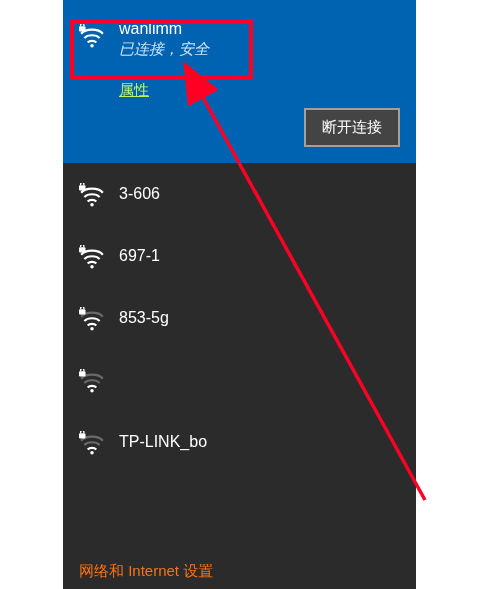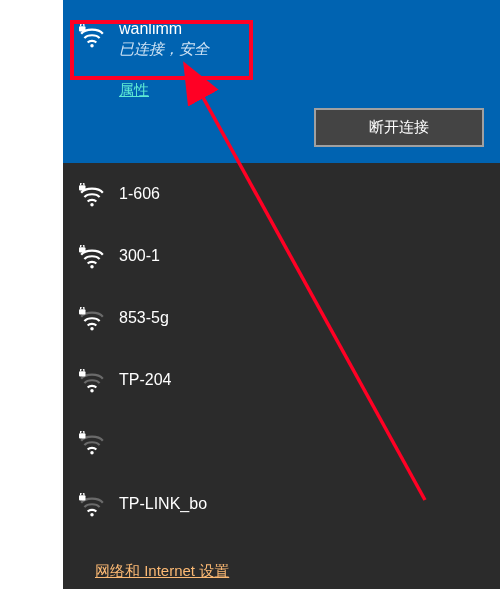--- a/index.html
+++ b/index.html
@@ -8,21 +8,21 @@
       background: #fff;
       width: 500px;
       height: 589px;
       position: relative;
       overflow: hidden;
     }
     .panel {
       position: absolute;
       left: 63px;
       top: 0;
-      width: 437px;
+      width: 353px;
       height: 589px;
       background: #2b2b2b;
       color: #fff;
     }
     .connected-item {
       background: #0063b1;
       padding: 20px 16px 16px 16px;
       position: relative;
     }
     .wifi-row {
@@ -55,46 +55,45 @@
       font-size: 15px;
       color: #d0e4f5;
       margin-top: 2px;
       font-style: italic;
     }
     .properties-link {
       display: inline-block;
       margin-left: 40px;
       margin-top: 22px;
       font-size: 15px;
-      color: #5eead4;
+      color: #bef264;
       text-decoration: underline;
       cursor: pointer;
     }
     .disconnect-row {
       display: flex;
       justify-content: flex-end;
       margin-top: 8px;
     }
     .disconnect-btn {
       border: 2px solid #a0a0a0;
       background: #444;
       color: #fff;
       font-size: 15px;
-      padding: 8px 53px;
+      padding: 8px 16px;
       cursor: pointer;
     }
     .settings-link {
-      color: #fdba74;
-      font-size: 15px;
-      padding: 8px 32px;
+      color: #f97316;
+      font-size: 15px;
+      padding: 8px 16px;
       cursor: pointer;
       position: absolute;
       bottom: 0;
       left: 0;
-      text-decoration: underline;
     }
     .highlight-box {
       position: absolute;
       left: 70px;
       top: 20px;
       width: 183px;
       height: 60px;
       border: 4px solid #ff0024;
       pointer-events: none;
       z-index: 10;
@@ -140,54 +139,43 @@
   <div id="networks-list">
       <div class="wifi-item">
         <div class="wifi-icon-box"><svg class="wifi-svg" viewBox="0 0 24 24">
             <path d="M2 9 C6 4 18 4 22 9" stroke="#fff" stroke-width="2" fill="none"></path>
             <path d="M5 13 C8 9.5 16 9.5 19 13" stroke="#fff" stroke-width="2" fill="none"></path>
             <path d="M8 17 C10 15 14 15 16 17" stroke="#fff" stroke-width="2" fill="none"></path>
             <circle cx="12" cy="20" r="1.6" fill="#fff"></circle>
             <rect x="0" y="2" width="6" height="5" rx="1" fill="#fff"></rect>
             <path d="M1.5 2 v-1 a1.5 1.5 0 0 1 3 0 v1" stroke="#fff" stroke-width="1.2" fill="none"></path>
           </svg></div>
-        <div class="net-name">1-606</div>
+        <div class="net-name">3-606</div>
       </div>
       <div class="wifi-item">
         <div class="wifi-icon-box"><svg class="wifi-svg" viewBox="0 0 24 24">
             <path d="M2 9 C6 4 18 4 22 9" stroke="#fff" stroke-width="2" fill="none"></path>
             <path d="M5 13 C8 9.5 16 9.5 19 13" stroke="#fff" stroke-width="2" fill="none"></path>
             <path d="M8 17 C10 15 14 15 16 17" stroke="#fff" stroke-width="2" fill="none"></path>
             <circle cx="12" cy="20" r="1.6" fill="#fff"></circle>
             <rect x="0" y="2" width="6" height="5" rx="1" fill="#fff"></rect>
             <path d="M1.5 2 v-1 a1.5 1.5 0 0 1 3 0 v1" stroke="#fff" stroke-width="1.2" fill="none"></path>
           </svg></div>
-        <div class="net-name">300-1</div>
+        <div class="net-name">697-1</div>
       </div>
       <div class="wifi-item">
         <div class="wifi-icon-box"><svg class="wifi-svg" viewBox="0 0 24 24">
             <path d="M2 9 C6 4 18 4 22 9" stroke="#6a6a6a" stroke-width="2" fill="none"></path>
             <path d="M5 13 C8 9.5 16 9.5 19 13" stroke="#fff" stroke-width="2" fill="none"></path>
             <path d="M8 17 C10 15 14 15 16 17" stroke="#fff" stroke-width="2" fill="none"></path>
             <circle cx="12" cy="20" r="1.6" fill="#fff"></circle>
             <rect x="0" y="2" width="6" height="5" rx="1" fill="#fff"></rect>
             <path d="M1.5 2 v-1 a1.5 1.5 0 0 1 3 0 v1" stroke="#fff" stroke-width="1.2" fill="none"></path>
           </svg></div>
         <div class="net-name">853-5g</div>
-      </div>
-      <div class="wifi-item">
-        <div class="wifi-icon-box"><svg class="wifi-svg" viewBox="0 0 24 24">
-            <path d="M2 9 C6 4 18 4 22 9" stroke="#6a6a6a" stroke-width="2" fill="none"></path>
-            <path d="M5 13 C8 9.5 16 9.5 19 13" stroke="#6a6a6a" stroke-width="2" fill="none"></path>
-            <path d="M8 17 C10 15 14 15 16 17" stroke="#fff" stroke-width="2" fill="none"></path>
-            <circle cx="12" cy="20" r="1.6" fill="#fff"></circle>
-            <rect x="0" y="2" width="6" height="5" rx="1" fill="#fff"></rect>
-            <path d="M1.5 2 v-1 a1.5 1.5 0 0 1 3 0 v1" stroke="#fff" stroke-width="1.2" fill="none"></path>
-          </svg></div>
-        <div class="net-name">TP-204</div>
       </div>
       <div class="wifi-item">
         <div class="wifi-icon-box"><svg class="wifi-svg" viewBox="0 0 24 24">
             <path d="M2 9 C6 4 18 4 22 9" stroke="#6a6a6a" stroke-width="2" fill="none"></path>
             <path d="M5 13 C8 9.5 16 9.5 19 13" stroke="#6a6a6a" stroke-width="2" fill="none"></path>
             <path d="M8 17 C10 15 14 15 16 17" stroke="#fff" stroke-width="2" fill="none"></path>
             <circle cx="12" cy="20" r="1.6" fill="#fff"></circle>
             <rect x="0" y="2" width="6" height="5" rx="1" fill="#fff"></rect>
             <path d="M1.5 2 v-1 a1.5 1.5 0 0 1 3 0 v1" stroke="#fff" stroke-width="1.2" fill="none"></path>
           </svg></div>

